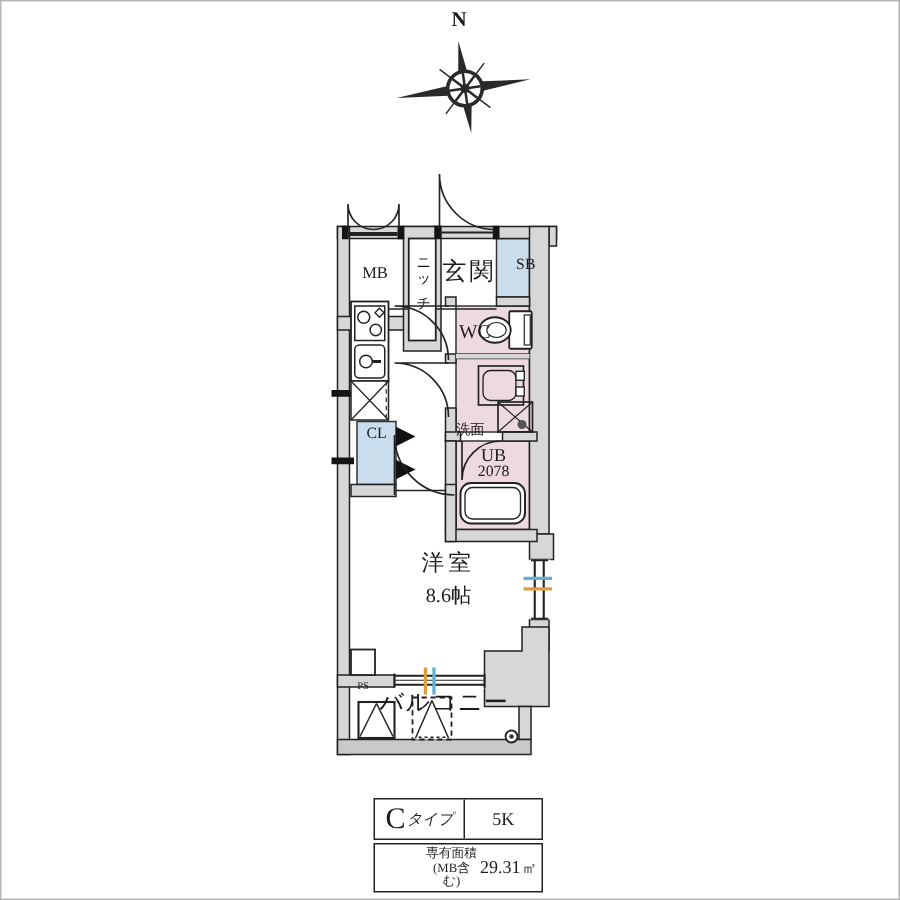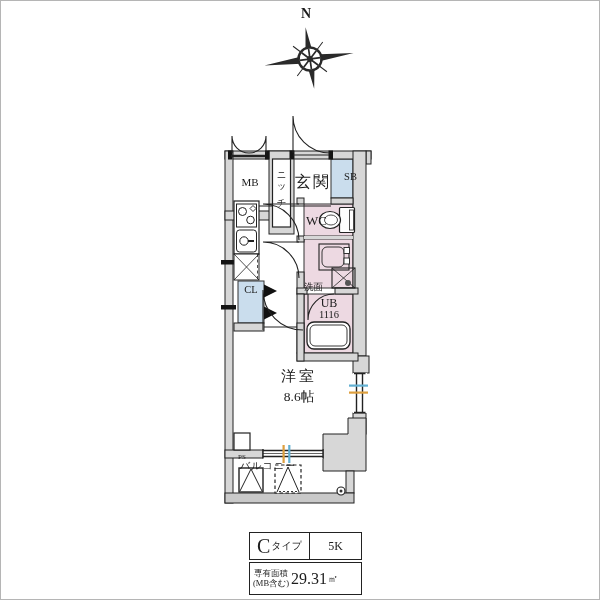--- a/index.html
+++ b/index.html
@@ -12,23 +12,23 @@
   .vert{writing-mode:vertical-rl;text-orientation:upright;letter-spacing:2px;}
   .ctr{text-align:center;font-family:Liberation Serif, serif;}
   
   .spec{position:absolute;left:248px;top:531px;width:113px;}
   .spec-box{border:1.6px solid #222;background:#fff;box-sizing:border-box;}
   .row1{height:28px;display:flex;}
   .row1 .c1{width:59px;border-right:1.4px solid #222;display:flex;align-items:center;justify-content:center;}
   .row1 .c2{flex:1;display:flex;align-items:center;justify-content:center;font-size:12px;}
   .row2{margin-top:2px;height:33px;display:flex;align-items:center;padding:0 3px;box-sizing:border-box;}
   .big-letter{font-size:20px;}
-  .type-suffix{font-size:10px;margin-left:1px;}
-  .area-label{font-size:8.5px;text-align:center;line-height:1.15;margin-right:2px;}
-  .area-value{font-size:16px;letter-spacing:0;text-align:center;}
+  .type-suffix{font-size:10px;margin-left:1px;font-style:italic;}
+  .area-label{font-size:8.5px;text-align:center;line-height:1.15;margin-right:2px;margin-left:31px;}
+  .area-value{font-size:12px;letter-spacing:0;text-align:center;}
   .area-unit{font-size:10px;margin-left:1px;}
 </style>
 </head>
 <body>
 
 <div class="stage">
 
 <svg width="600" height="600" viewBox="0 0 600 600">
 
   <g transform="translate(309,58) rotate(-8)">
@@ -186,26 +186,26 @@
 
 <div class="lbl" style="left:300px;top:6px;font-size:14px;font-weight:bold;">N</div>
 
 <div class="lbl ctr" style="left:232px;top:176px;width:34px;font-size:11px;">MB</div>
 <div class="lbl vert" style="left:275px;top:165px;font-size:9.5px;">ニッチ</div>
 <div class="lbl ctr" style="left:293px;top:173px;width:38px;font-size:16px;letter-spacing:2px;">玄関</div>
 <div class="lbl ctr" style="left:330px;top:171px;width:39px;font-size:10.5px;">SB</div>
 <div class="lbl" style="left:305px;top:213px;font-size:13px;">WC</div>
 <div class="lbl" style="left:303px;top:250px;font-size:9.5px;margin-top:32px;">洗面</div>
 <div class="lbl ctr" style="left:312px;top:296px;width:32px;font-size:12px;">UB</div>
-<div class="lbl ctr" style="left:310px;top:309px;width:36px;font-size:10.5px;">1116</div>
+<div class="lbl ctr" style="left:310px;top:309px;width:36px;font-size:10.5px;">2078</div>
 <div class="lbl ctr" style="left:238px;top:284px;width:24px;font-size:10.5px;">CL</div>
 <div class="lbl ctr" style="left:233px;top:413px;width:16px;font-size:7px;margin-top:40px;">PS</div>
 <div class="lbl ctr" style="left:268px;top:368px;width:60px;font-size:15px;letter-spacing:3px;">洋室</div>
 <div class="lbl ctr" style="left:268px;top:389px;width:60px;font-size:13.5px;">8.6帖</div>
-<div class="lbl ctr" style="left:232px;top:460px;width:70px;font-size:10px;letter-spacing:1px;">バルコニー</div>
+<div class="lbl ctr" style="left:252px;top:460px;width:70px;font-size:16px;letter-spacing:1px;">バルコニー</div>
 
 <div class="spec">
   <div class="spec-box row1">
     <div class="c1">
       <span class="big-letter">C</span>
           <span class="type-suffix">タイプ</span>
     </div>
     <div class="c2">5K</div>
   </div>
   <div class="spec-box row2">

